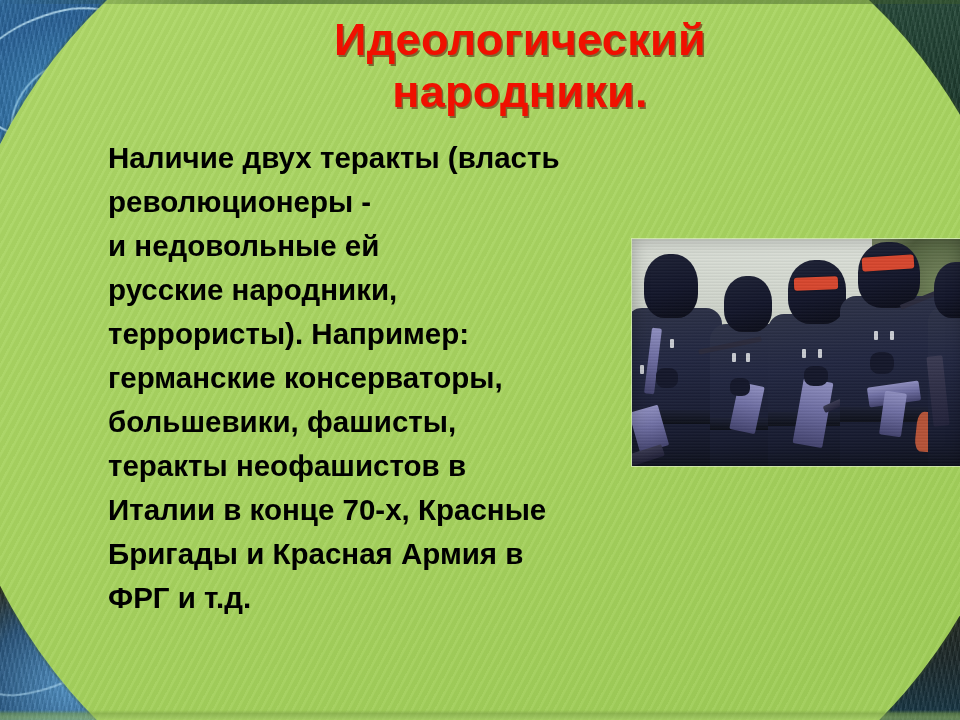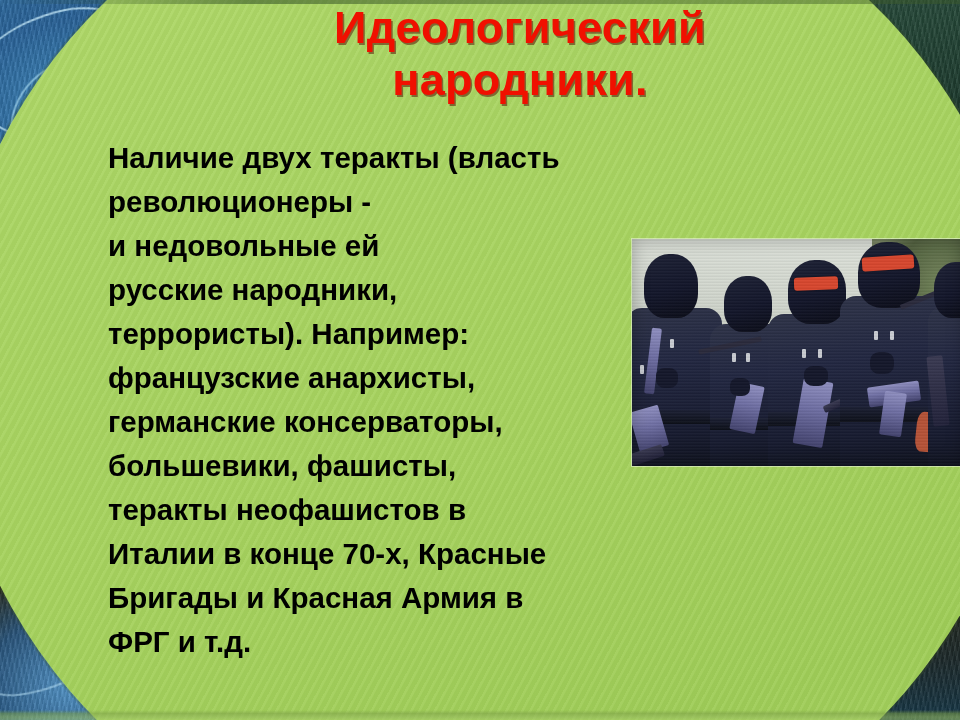--- a/index.html
+++ b/index.html
@@ -89,21 +89,21 @@
     position:absolute;left:0;top:0;width:960px;height:4px;
     background:linear-gradient(90deg,rgba(18,48,40,.0) 0%,rgba(45,75,35,.55) 26%,rgba(70,100,45,.5) 60%,rgba(60,90,40,.45) 100%);
   }
   .bottom-edge{
     position:absolute;left:0;bottom:0;width:960px;height:10px;
     background:linear-gradient(180deg,rgba(120,150,70,.0) 0%,rgba(125,160,72,.55) 35%,rgba(150,185,95,.6) 70%,rgba(168,205,105,.5) 100%);
   }
 
   
   .title{
-    position:absolute;left:170px;top:2px;width:700px;
+    position:absolute;left:170px;top:14px;width:700px;
     text-align:center;
     color:#f01000;
     font-size:45px;font-weight:bold;line-height:1.16;
     letter-spacing:.3px;
     text-shadow:1.5px 1.5px 0 rgba(90,20,10,.55);
   }
   .title .l2{display:block;}
 
   
   .body-text{
@@ -208,21 +208,20 @@
     <span class="l1">Идеологический</span>
     <span class="l2">народники.</span>
   </div>
 
   <div class="body-text">
     <span class="ln">Наличие двух теракты (власть</span>
     <span class="ln">революционеры -</span>
     <span class="ln">и недовольные ей</span>
     <span class="ln">русские народники,</span>
     <span class="ln">террористы). Например:</span>
-    <span class="ln">французские анархисты,</span>
     <span class="ln">германские консерваторы,</span>
     <span class="ln">большевики, фашисты,</span>
     <span class="ln">теракты неофашистов в</span>
     <span class="ln">Италии в конце 70-х, Красные</span>
     <span class="ln">Бригады и Красная Армия в</span>
     <span class="ln">ФРГ и т.д.</span>
   </div>
 
   <div class="photo">
     <div class="ph-sky"></div>

